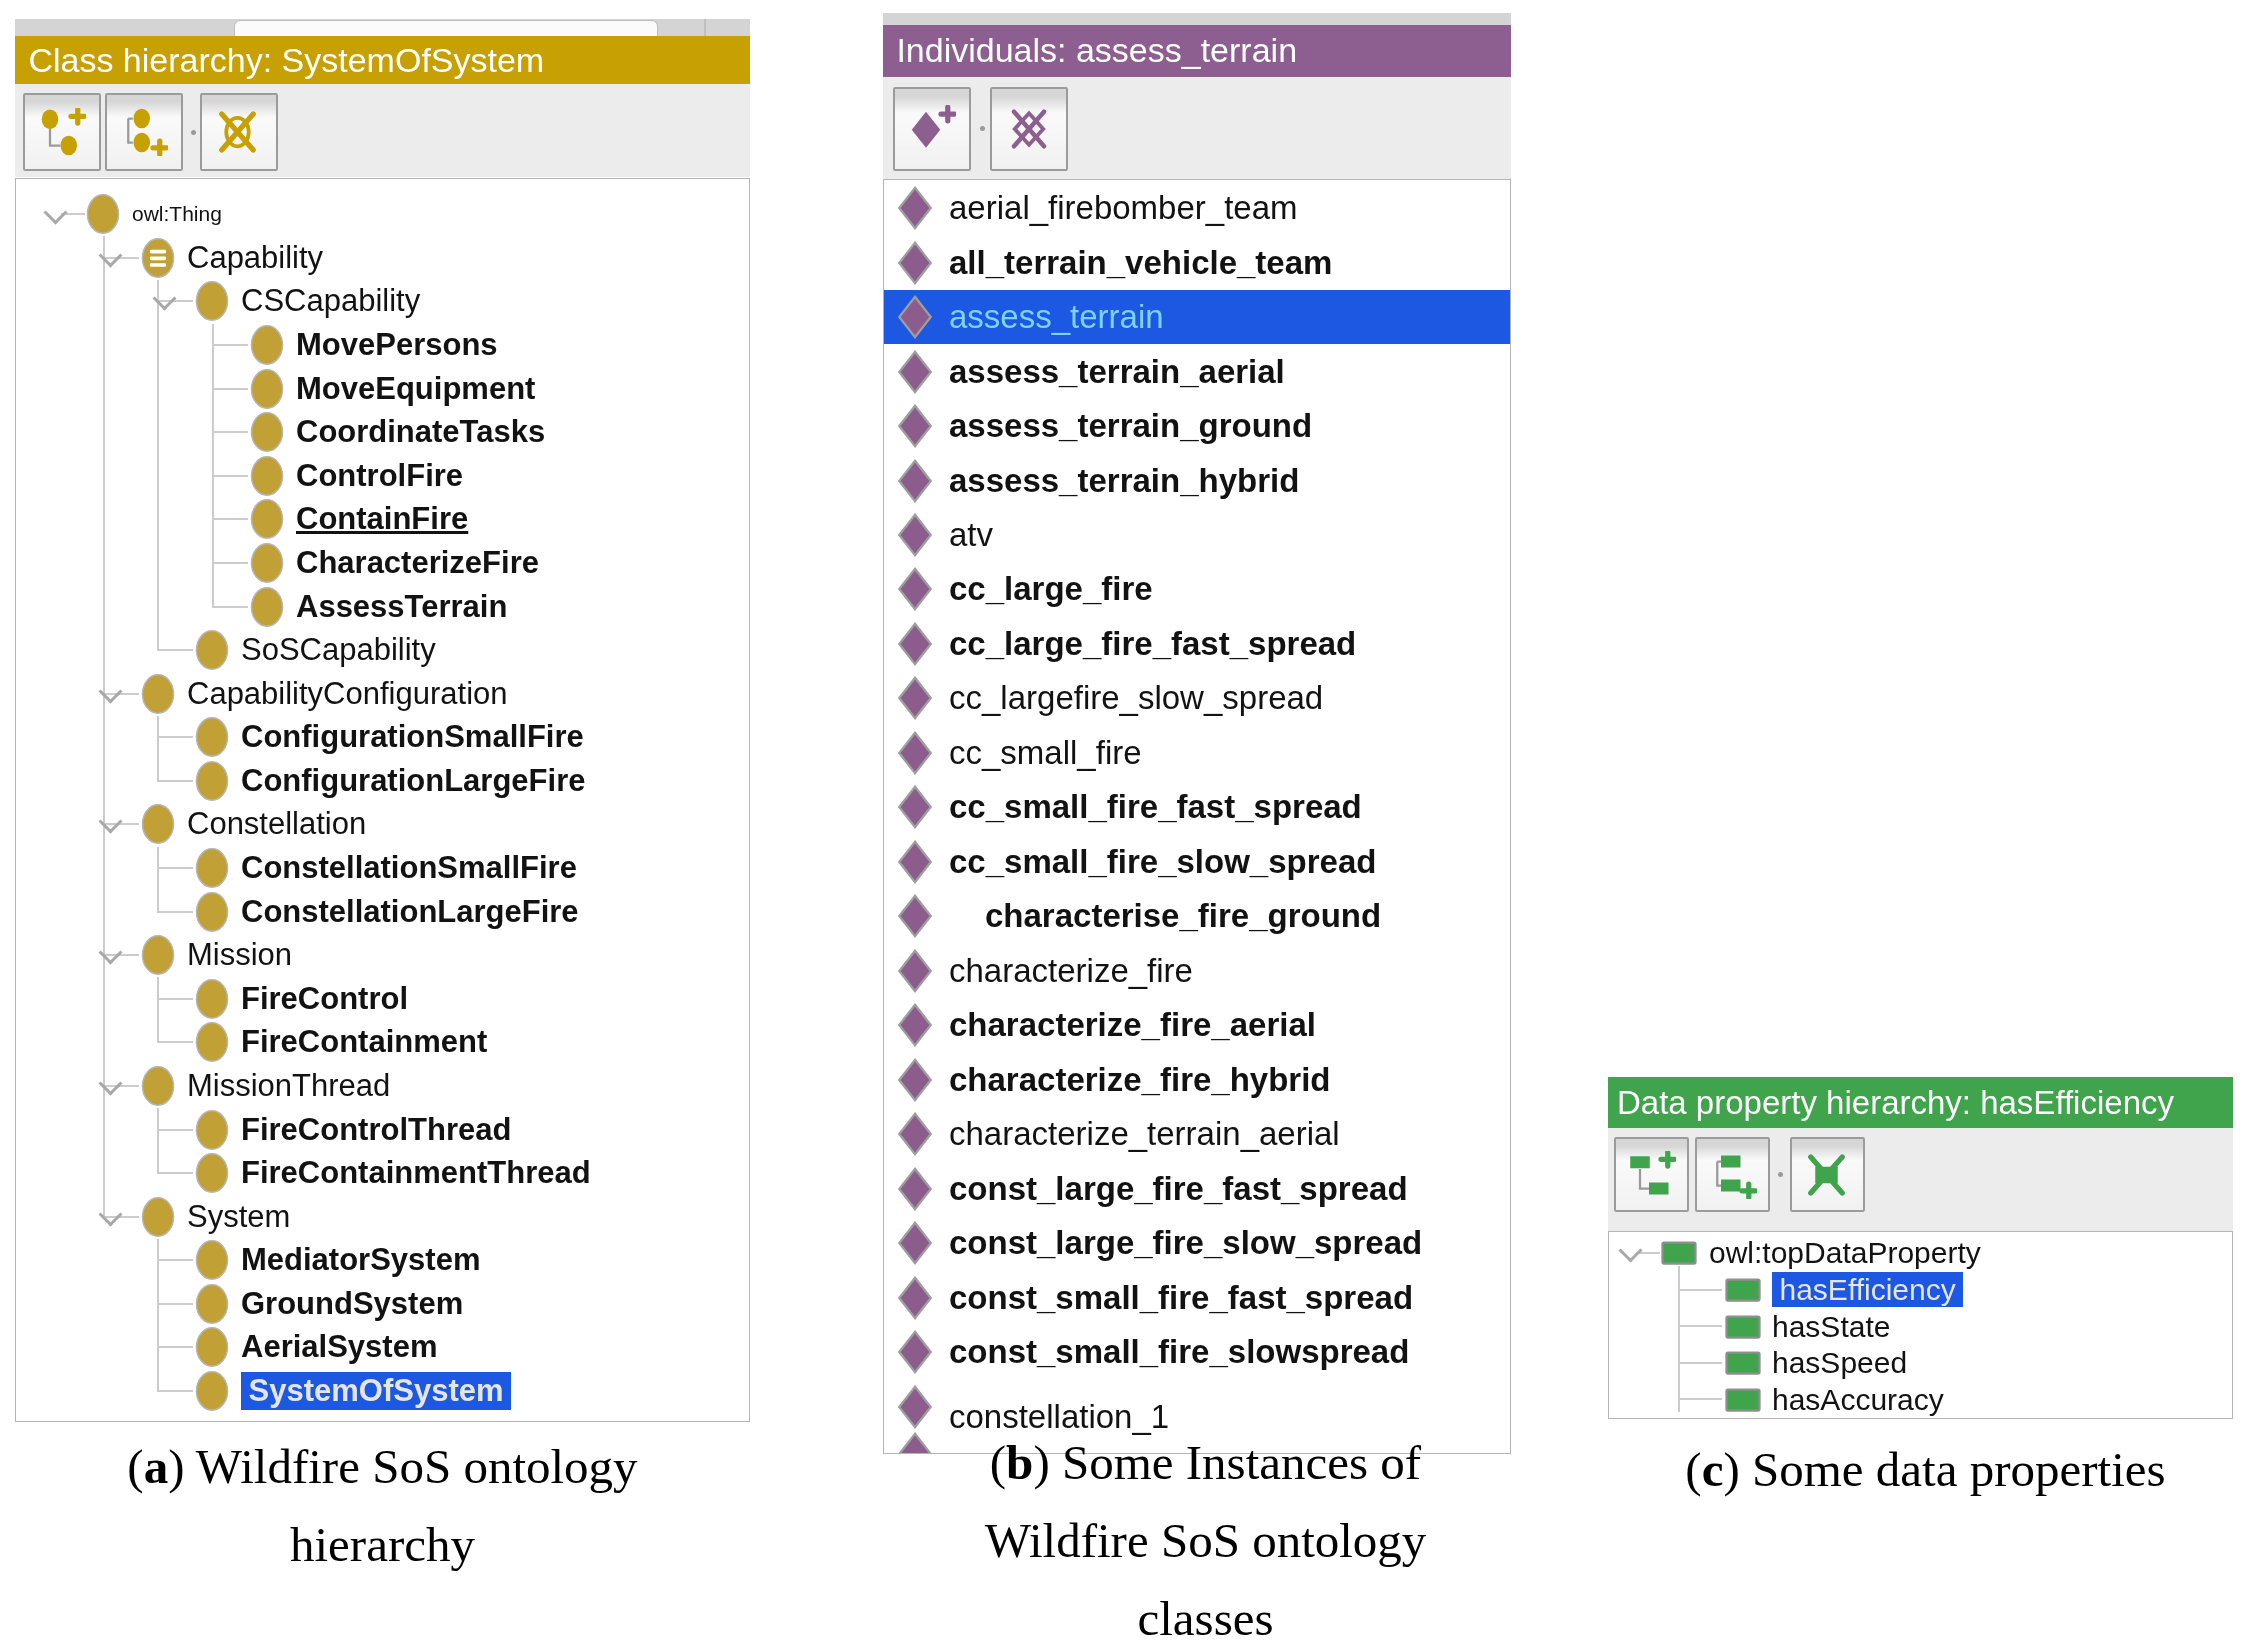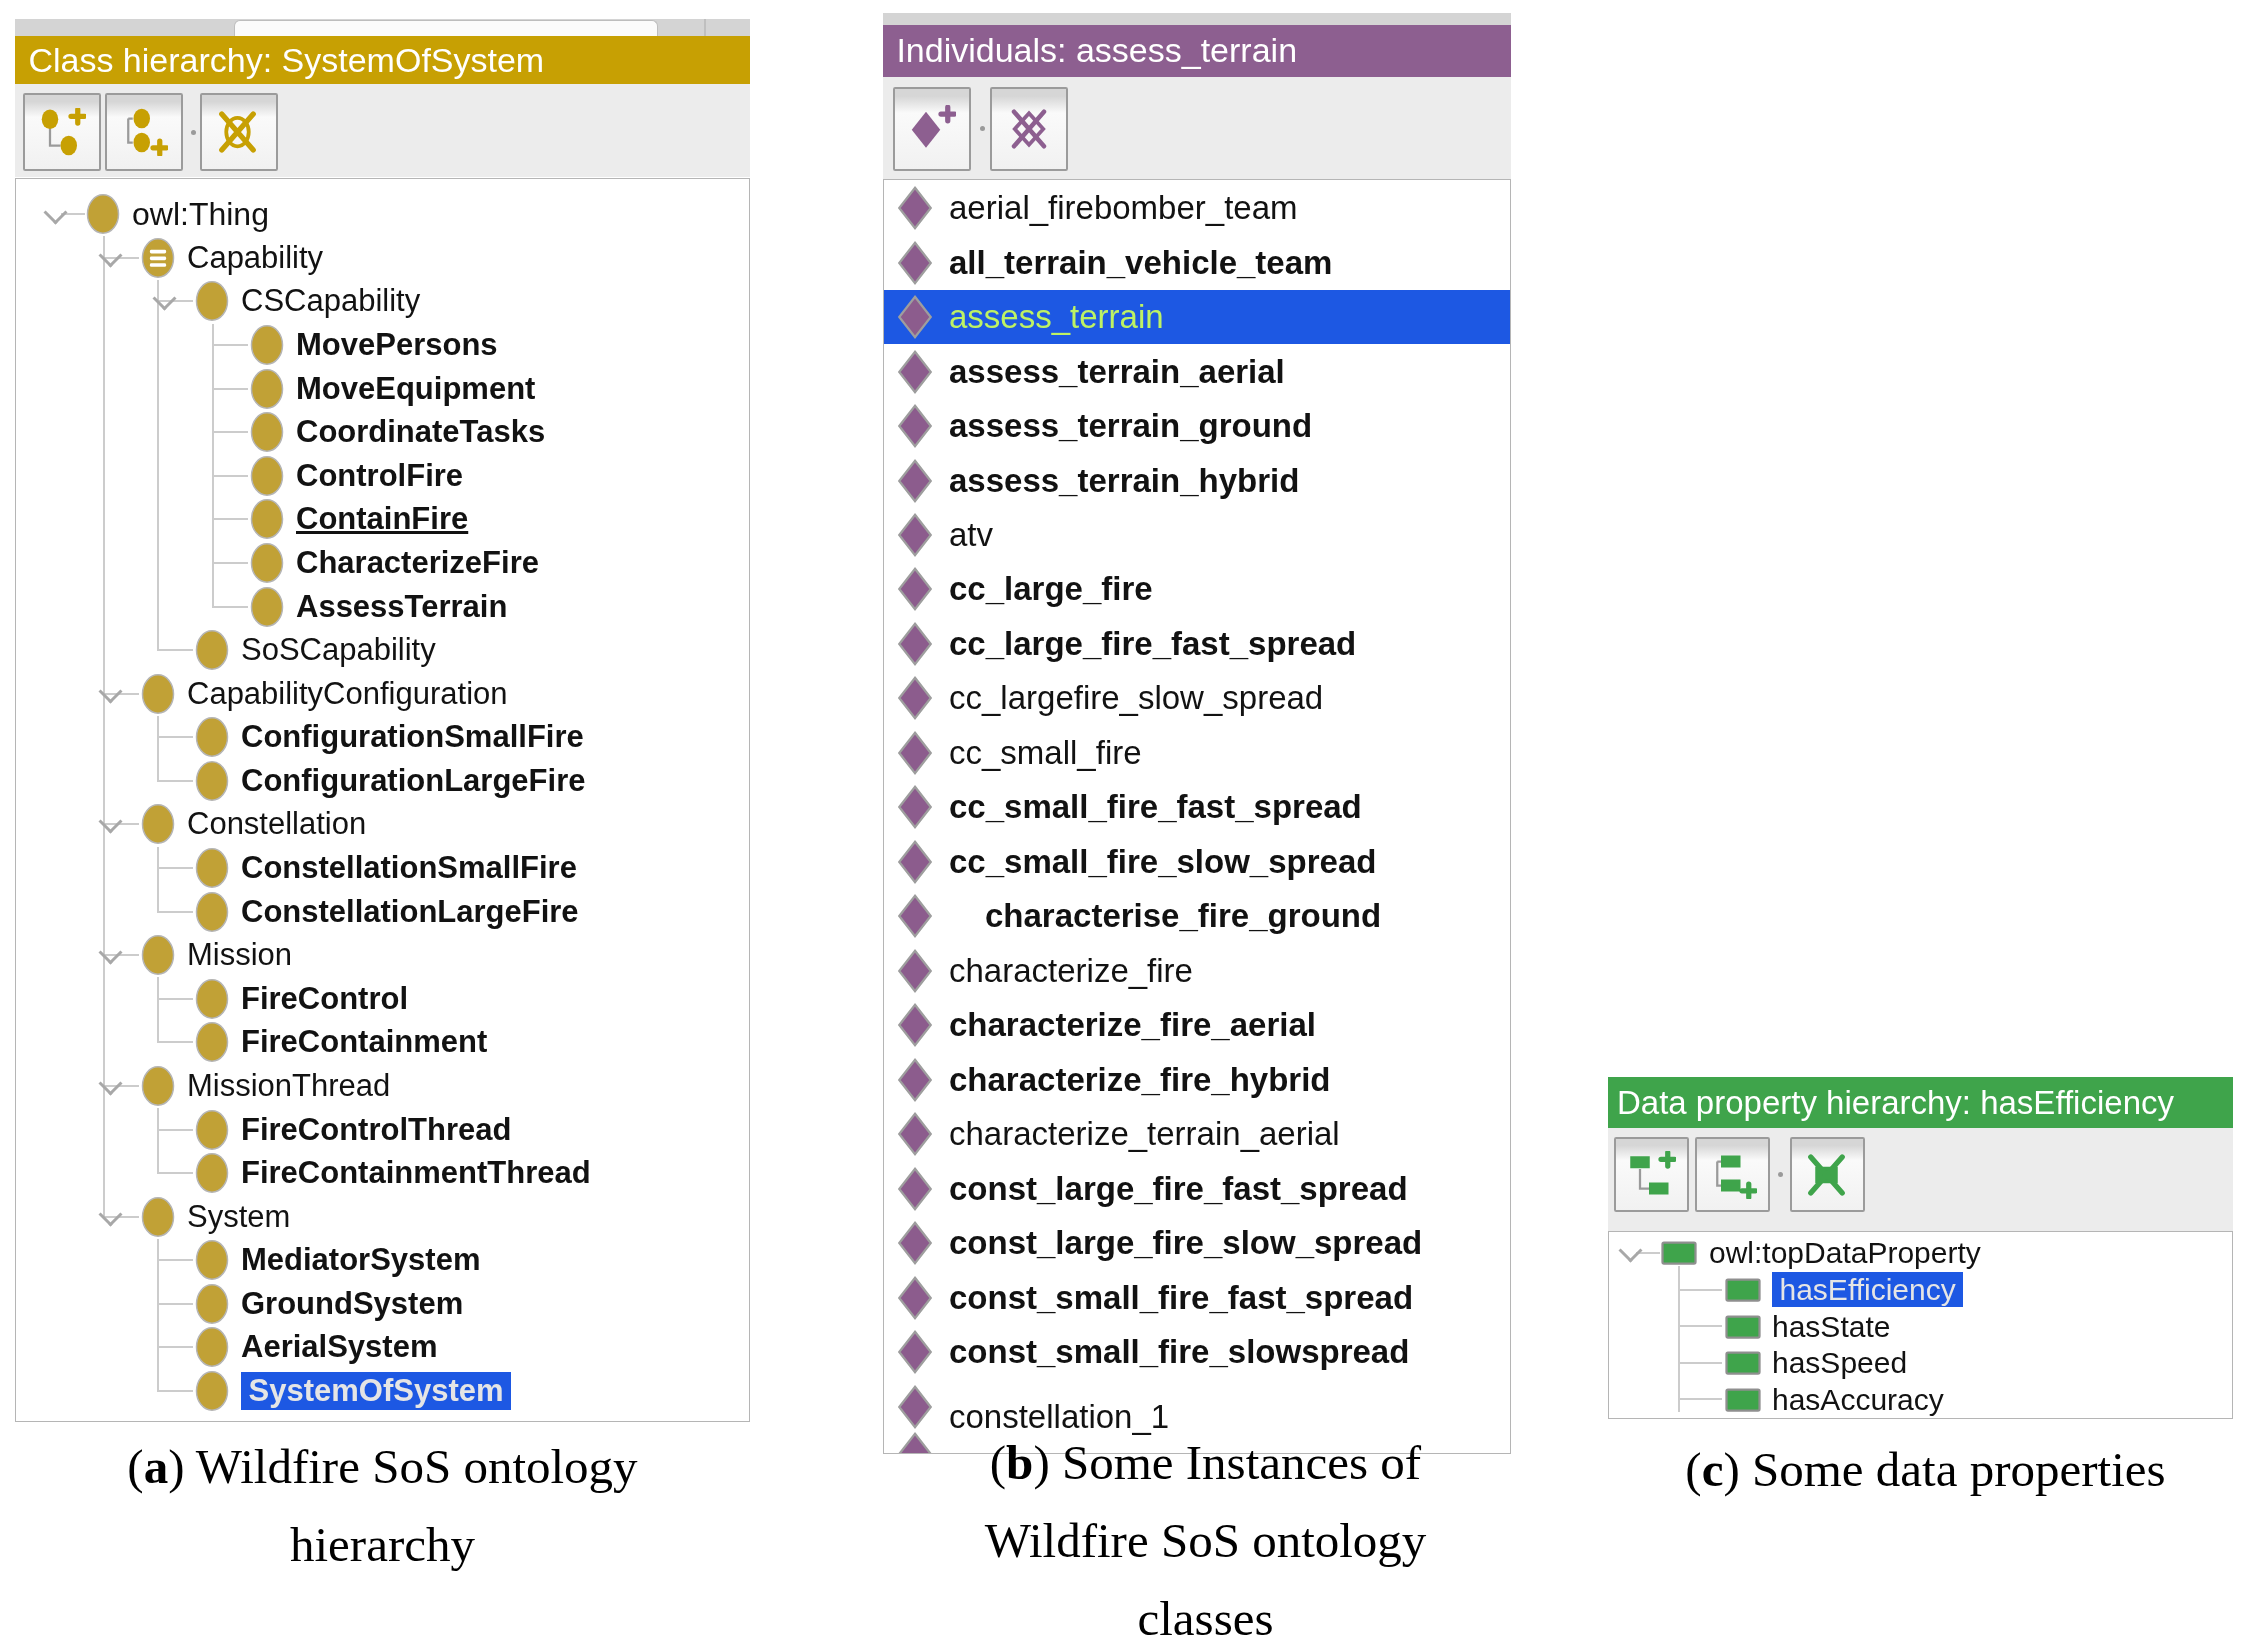--- a/index.html
+++ b/index.html
@@ -14,21 +14,21 @@
   .tbtn{position:absolute;border:2.2px solid #9B9B9B;border-radius:2.2px;box-sizing:border-box;
         background:linear-gradient(#D6D6D6 0%,#D6D6D6 9%,#FAFAFA 30%,#F1F1F1 100%);
         display:flex;align-items:center;justify-content:center;padding:0;cursor:pointer;}
   .tdot{position:absolute;width:5.2px;height:5.2px;background:#9A9A9A;border-radius:50%;}
   .box{position:absolute;background:#fff;border:1.5px solid #B5B5B5;box-sizing:border-box;overflow:hidden;}
   .trow{position:absolute;left:0;right:0;white-space:nowrap;}
   .lbl{position:absolute;top:0;bottom:0;display:flex;align-items:center;color:#121212;}
   .lbl.b{font-weight:bold;}
   .lbl .sel{background:var(--selc);color:#e5e5e5;padding:0.7px 7.5px;}
   .selrow{background:var(--selc);}
-  .selrow .lbl{color:#bef264;}
+  .selrow .lbl{color:#7dd3fc;}
   .nicon{position:absolute;top:50%;transform:translateY(-50%);line-height:0;}
   .guide{position:absolute;background:#CCCCCC;}
   .chev{position:absolute;width:14px;height:14px;border-right:3px solid #A8A8A8;border-bottom:3px solid #A8A8A8;transform:rotate(45deg);}
   .caption{position:absolute;font-family:"Liberation Serif",serif;font-size:49px;line-height:78px;
            text-align:center;color:#000;}
 </style>
 </head>
 <body>
 
 <div class="canvas">
@@ -95,21 +95,21 @@
       <div class="guide" style="left: 141px; top: 929px; width: 1.5px; height: 65px;"></div>
       <div class="guide" style="left: 87px; top: 906px; height: 1.5px; width: 36px;"></div>
       <div class="guide" style="left: 141px; top: 950px; height: 1.5px; width: 36px;"></div>
       <div class="guide" style="left: 141px; top: 993px; height: 1.5px; width: 36px;"></div>
       <div class="guide" style="left: 141px; top: 1060px; width: 1.5px; height: 152px;"></div>
       <div class="guide" style="left: 87px; top: 1037px; height: 1.5px; width: 36px;"></div>
       <div class="guide" style="left: 141px; top: 1080px; height: 1.5px; width: 36px;"></div>
       <div class="guide" style="left: 141px; top: 1124px; height: 1.5px; width: 36px;"></div>
       <div class="guide" style="left: 141px; top: 1167px; height: 1.5px; width: 36px;"></div>
       <div class="guide" style="left: 141px; top: 1211px; height: 1.5px; width: 36px;"></div>
-      <div class="trow" style="top: 13.3px; height: 44px; font-size: 32px;">
+      <div class="trow" style="top: 13.3px; height: 44px; font-size: 21px;">
         <span class="chev" style="left:31px;top:11.3px;"></span>
         <span class="nicon" style="left:70px;"><svg width="34" height="42" viewBox="0 0 46 56">
             <ellipse cx="23" cy="28" rx="21" ry="26" fill="#C1A136" stroke="#B5B5B5" stroke-width="2"></ellipse>
           </svg></span>
         <span class="lbl" style="left:116px;">owl:Thing</span>
       </div>
       <div class="trow" style="top: 57px; height: 44px; font-size: 31px;">
         <span class="chev" style="left:86px;top:11.3px;"></span>
         <span class="nicon" style="left:125px;"><svg width="34" height="42" viewBox="0 0 46 56">
             <ellipse cx="23" cy="28" rx="21" ry="26" fill="#C1A136" stroke="#B5B5B5" stroke-width="2"></ellipse>

